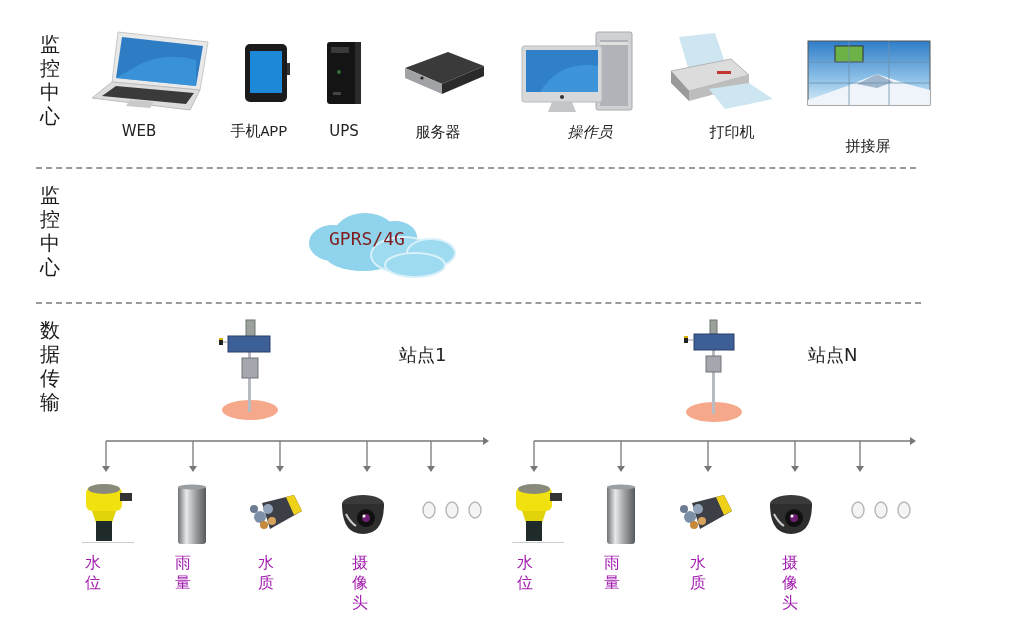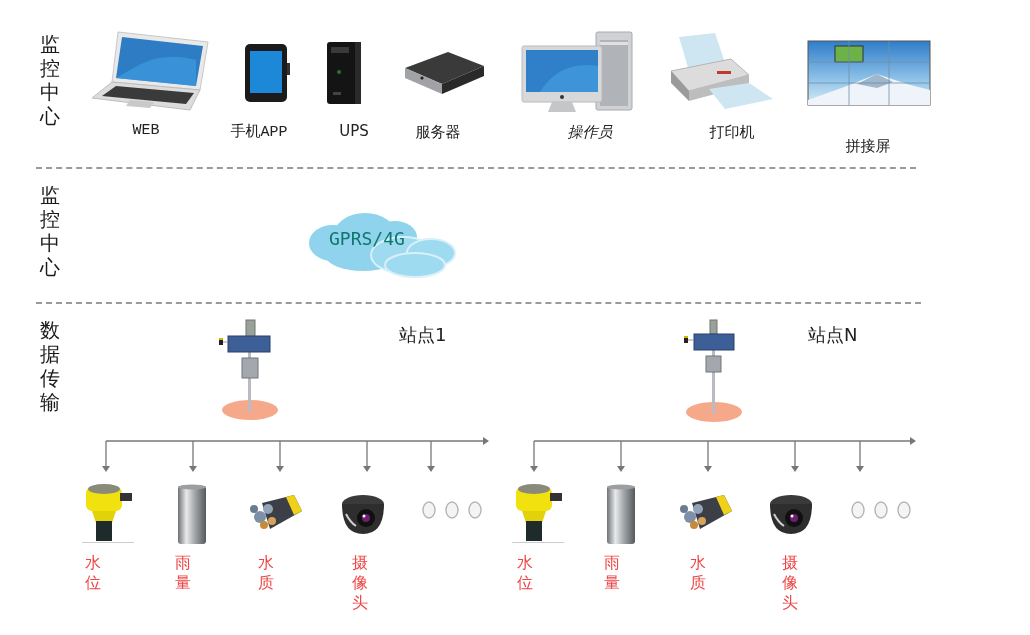--- a/index.html
+++ b/index.html
@@ -3,59 +3,59 @@
 <meta charset="utf-8">
 <style>
   html, body { margin: 0; padding: 0; background: #ffffff; }
   body { width: 1030px; height: 635px; position: relative; overflow: hidden;
          font-family: "DejaVu Sans", "Liberation Sans", sans-serif; color: #222; }
   .abs { position: absolute; }
   .section-label { position: absolute; left: 38px; width: 24px; font-size: 20px; line-height: 24px;
                    color: #1a1a1a; text-align: center; word-break: break-all; }
   .dash { position: absolute; height: 0; border-top: 2px dashed #9a9a9a; }
   .dev-label { position: absolute; font-size: 15px; color: #222; text-align: center; white-space: nowrap; transform: translateX(-50%); }
-  .sensor-label { position: absolute; font-size: 16px; line-height: 20px; width: 18px; color: #ef4444; word-break: break-all; }
-  .station-title { position: absolute; font-size: 18px; color: #222; }
+  .sensor-label { position: absolute; font-size: 16px; line-height: 20px; width: 18px; color: #a21caf; word-break: break-all; }
+  .station-title { position: absolute; font-size: 18px; color: #222; margin-top: 20px; }
   svg { position: absolute; overflow: visible; }
 </style>
 </head>
 <body>
 
 <div class="section-label" style="top:32px;">监控中心</div>
 <div class="section-label" style="top:183px;">监控中心</div>
 <div class="section-label" style="top:318px;">数据传输</div>
 
 <div class="dash" style="left:36px; top:167px; width:880px;"></div>
 <div class="dash" style="left:36px; top:302px; width:885px;"></div>
 
 <svg style="left:90px; top:30px;" width="120" height="85">
   <polygon points="28,2 118,12 110,60 22,52" fill="#e9e9e9" stroke="#c8c8c8"></polygon>
   <polygon points="32,7 113,16 106,56 26,48" fill="#2e7cc4"></polygon>
   <path d="M40,40 Q70,20 106,30 L106,56 L26,48 Z" fill="#3f9be0" opacity="0.7"></path>
   <polygon points="22,52 110,60 100,80 2,68" fill="#dcdcdc" stroke="#bdbdbd"></polygon>
   <polygon points="26,56 104,63 96,74 12,66" fill="#3a3a3a"></polygon>
   <polygon points="40,70 64,72 60,78 36,76" fill="#c9c9c9"></polygon>
 </svg>
-<div class="dev-label" style="left:146px; top:122px;font-family:Liberation Mono, monospace;">WEB</div>
+<div class="dev-label" style="left:139px; top:122px;">WEB</div>
 
 <svg style="left:244px; top:43px;" width="46" height="60">
   <rect x="1" y="1" width="42" height="58" rx="5" fill="#1b1b1b"></rect>
   <rect x="6" y="8" width="32" height="42" fill="#1e88d8"></rect>
   <rect x="43" y="20" width="3" height="12" fill="#333"></rect>
 </svg>
 <div class="dev-label" style="left:259px; top:122px;font-family:Liberation Mono, monospace;">手机APP</div>
 
 <svg style="left:325px; top:42px;" width="40" height="62">
   <rect x="2" y="0" width="34" height="62" rx="3" fill="#141414"></rect>
   <rect x="30" y="0" width="6" height="62" fill="#2a2a2a"></rect>
   <rect x="6" y="5" width="18" height="6" fill="#3a3a3a"></rect>
   <circle cx="14" cy="30" r="2" fill="#2d6f36"></circle>
   <rect x="8" y="50" width="8" height="3" fill="#444"></rect>
 </svg>
-<div class="dev-label" style="left:344px; top:122px;margin-left:10px;">UPS</div>
+<div class="dev-label" style="left:344px; top:122px;">UPS</div>
 
 <svg style="left:400px; top:50px;" width="86" height="45">
   <polygon points="5,18 48,2 84,16 42,34" fill="#3a3a3a"></polygon>
   <polygon points="5,18 42,34 42,44 5,28" fill="#a0a2a6"></polygon>
   <polygon points="42,34 84,16 84,26 42,44" fill="#2a2a2a"></polygon>
   <circle cx="22" cy="28" r="1.6" fill="#222"></circle>
 </svg>
 <div class="dev-label" style="left:438px; top:123px;">服务器</div>
 
 <svg style="left:520px; top:30px;" width="115" height="85">
@@ -105,21 +105,21 @@
     <ellipse cx="30" cy="38" rx="24" ry="18"></ellipse>
     <ellipse cx="92" cy="32" rx="22" ry="16"></ellipse>
     <ellipse cx="60" cy="50" rx="38" ry="16"></ellipse>
   </g>
   <g fill="#9edaf0" stroke="#d8f0f9" stroke-width="2">
     <ellipse cx="100" cy="50" rx="32" ry="18"></ellipse>
     <ellipse cx="128" cy="48" rx="24" ry="14"></ellipse>
     <ellipse cx="112" cy="60" rx="30" ry="12"></ellipse>
   </g>
 </svg>
-<div class="abs" style="left:329px; top:228px; font-family:'DejaVu Sans Mono','Liberation Mono',monospace; font-size:18px; color:#0f766e;">GPRS/4G</div>
+<div class="abs" style="left:329px; top:228px; font-family:'DejaVu Sans Mono','Liberation Mono',monospace; font-size:18px; color:#7f1d1d;">GPRS/4G</div>
 
 <div class="station-title" style="left:399px; top:323px;">站点1</div>
 <svg style="left:218px; top:318px;" width="70" height="105">
   <ellipse cx="32" cy="92" rx="28" ry="10" fill="#f5a98a"></ellipse>
   <rect x="30" y="32" width="3" height="62" fill="#b8bcc2"></rect>
   <rect x="28" y="2" width="9" height="18" fill="#9aa19a" stroke="#6f746f"></rect>
   <rect x="10" y="18" width="42" height="16" fill="#3d5f98" stroke="#2a3f66"></rect>
   <line x1="3" y1="24" x2="10" y2="24" stroke="#999"></line>
   <rect x="1" y="20" width="4" height="7" fill="#222"></rect>
   <rect x="1" y="20" width="4" height="2" fill="#d9b300"></rect>

